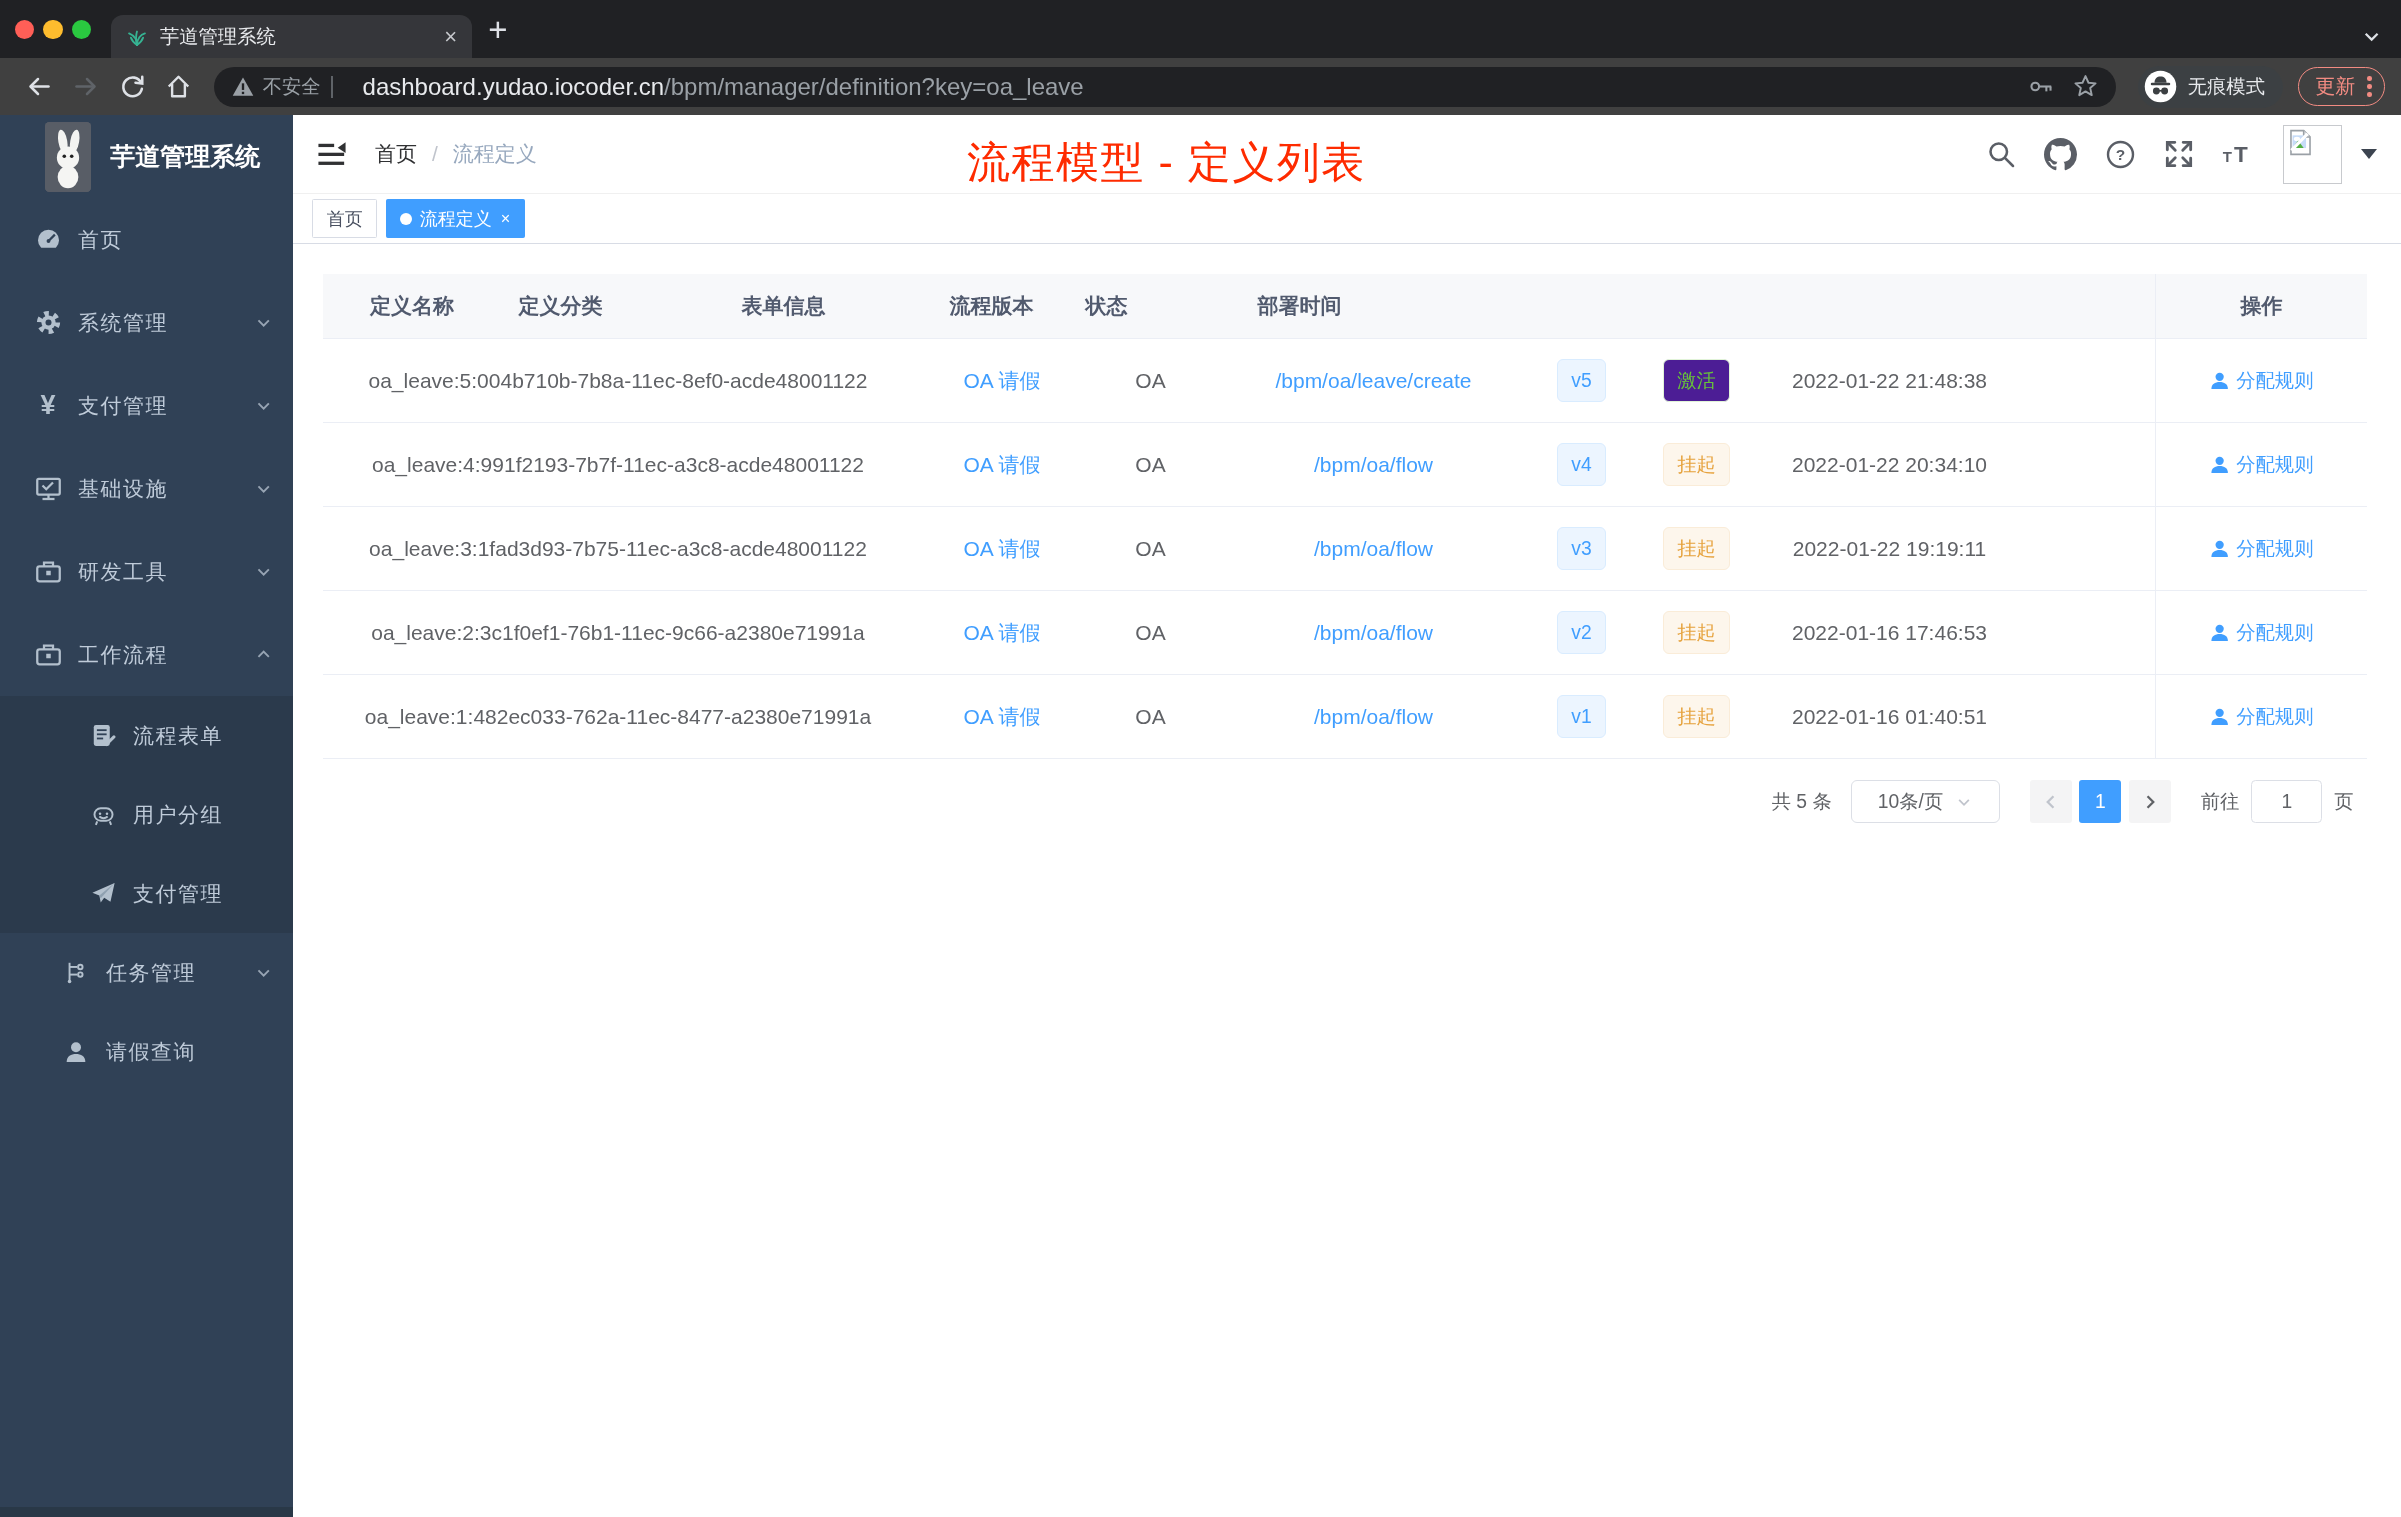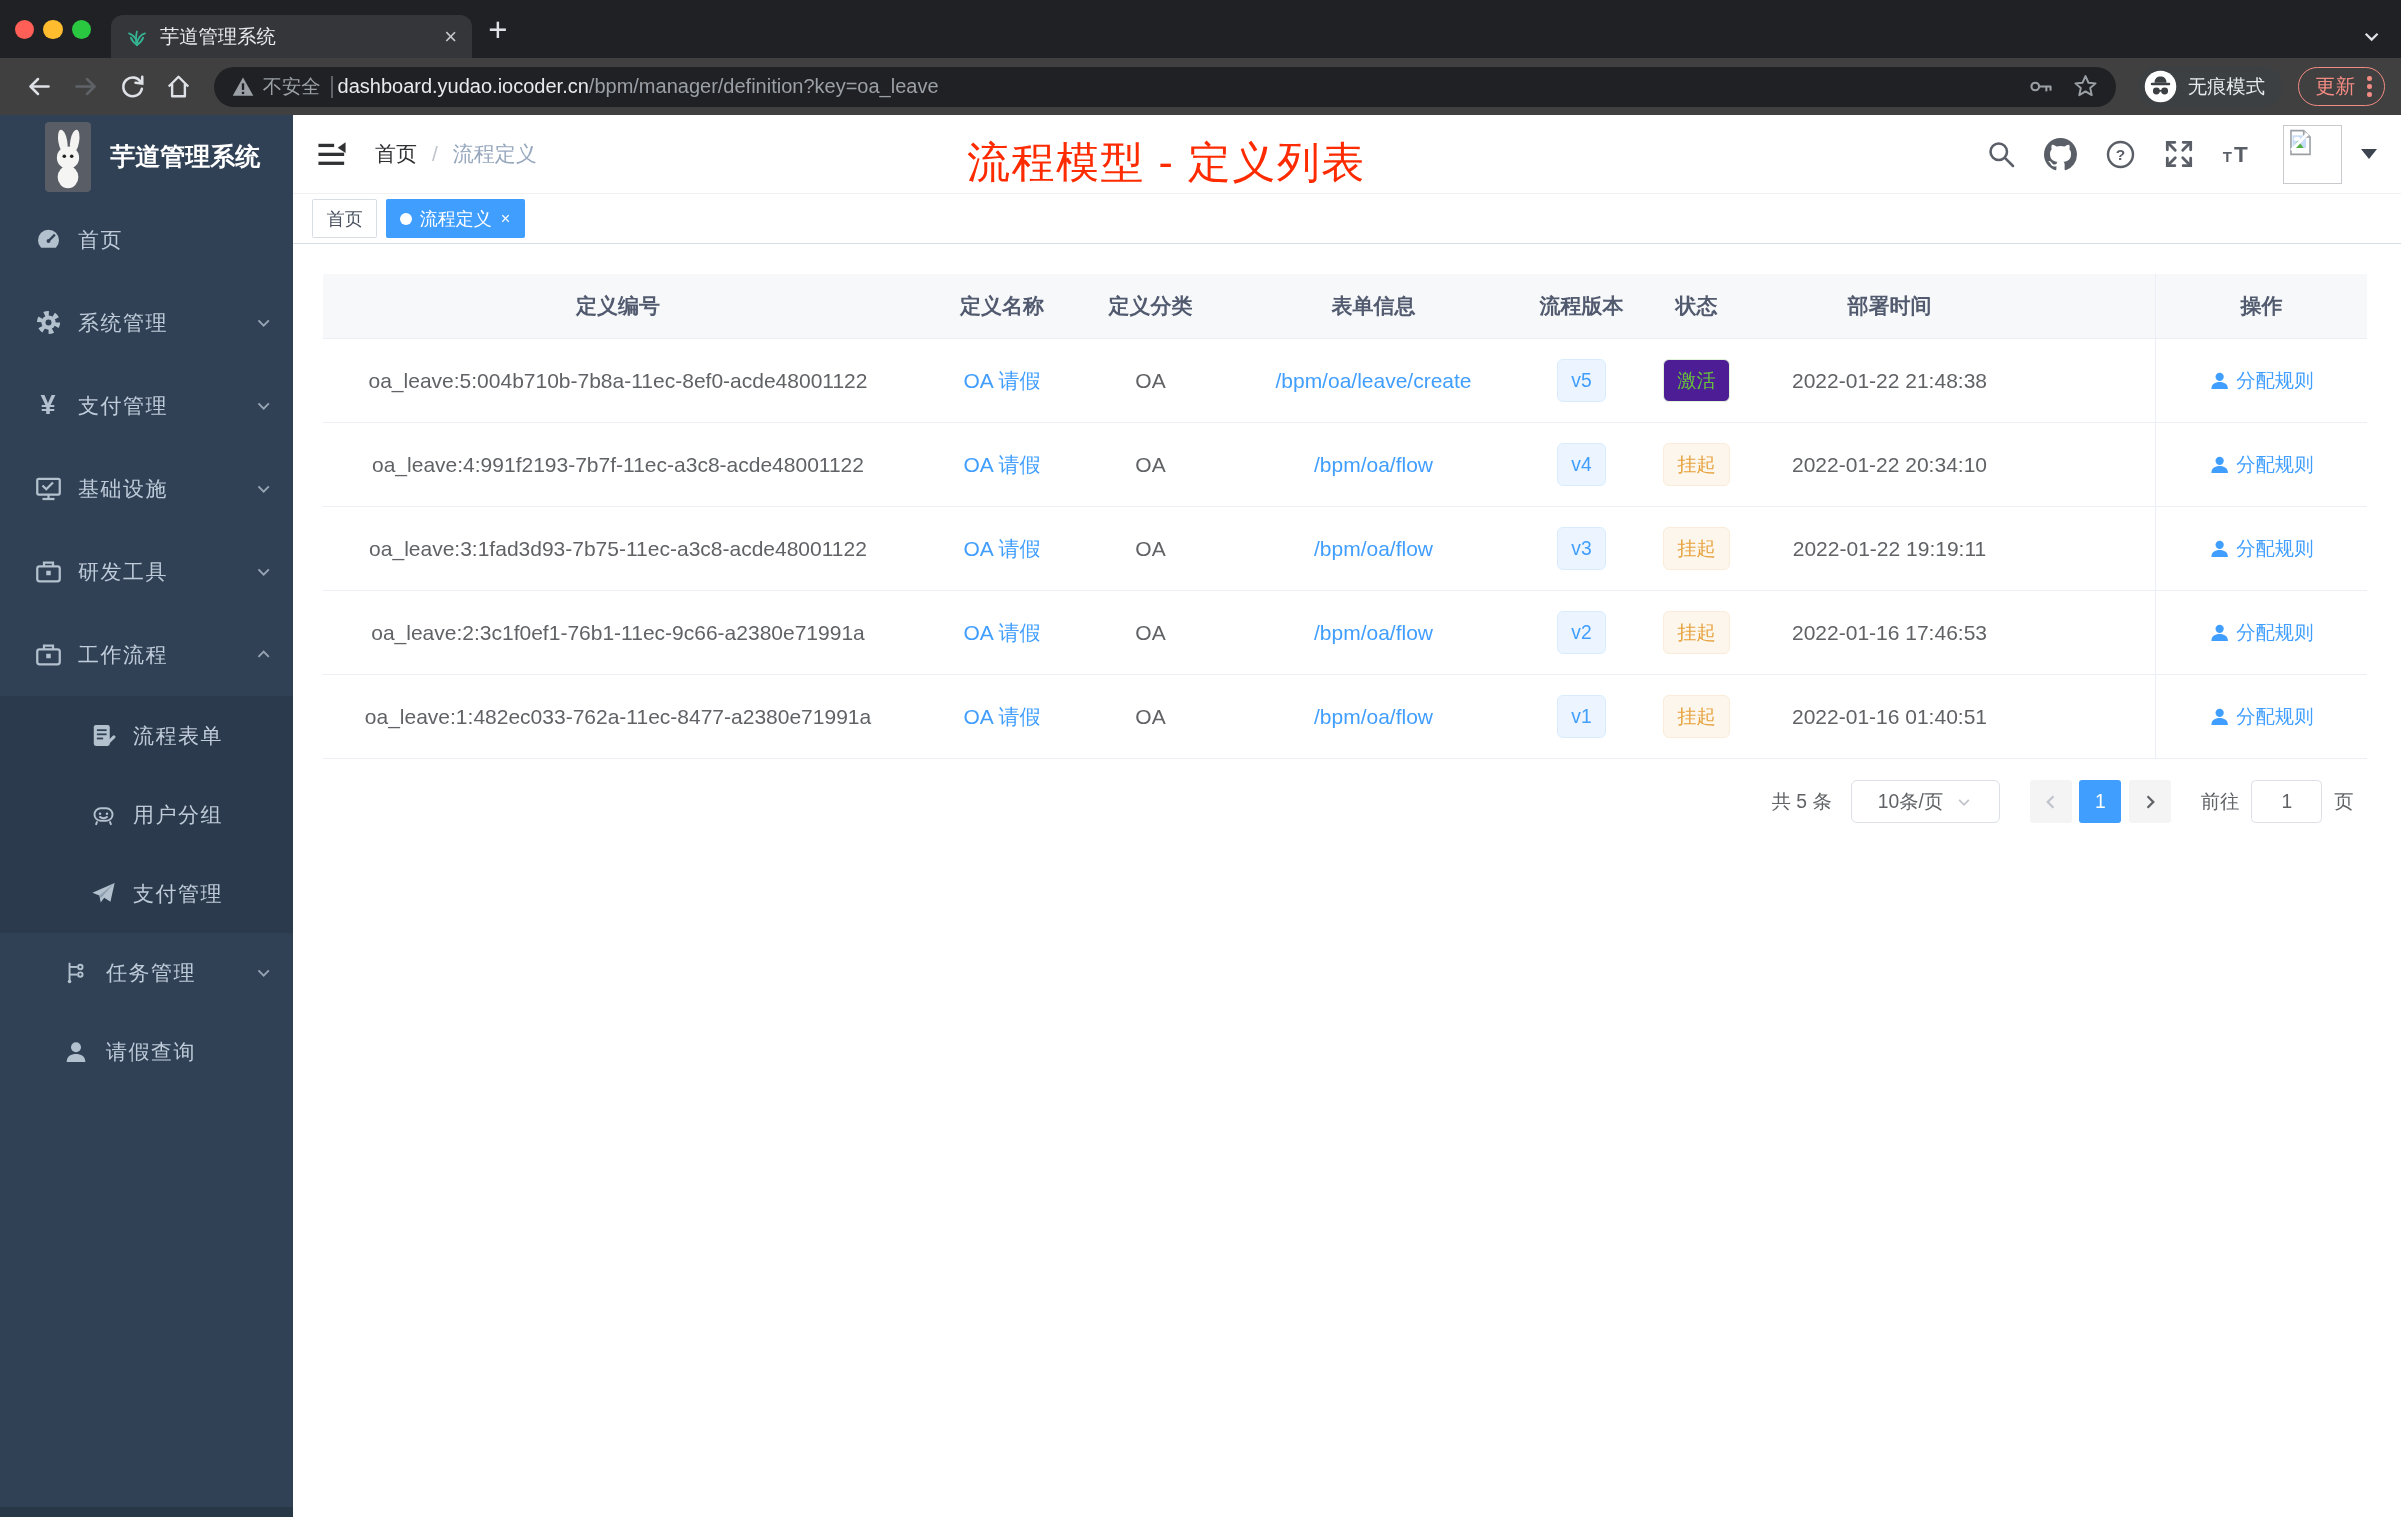--- a/index.html
+++ b/index.html
@@ -19,21 +19,21 @@
   .newtab { align-self:center; margin-left:16.3px; color:#dee1e6; font-size:33px; font-weight:300; line-height:1; }
   .strip-chev { position:absolute; right:19.3px; top:27px; color:#dee1e6; }
 
   .toolbar { height:57px; background:#404040; display:flex; align-items:center; padding:0 16.3px; }
   .nav-ic { margin:0 9.7px; color:#dee1e6; }
   .nav-ic.disabled { color:#5f6368; }
   .omnibox { flex:1; height:40px; margin:0 12px; background:#202124; border-radius:20px;
     display:flex; align-items:center; padding:0 18px; }
   .ns-label { margin:0 10.4px 0 9px; font-size:19.3px; color:#9aa0a6; }
   .ob-divider { width:1.5px; height:22px; background:#5f6368; }
-  .url { margin-left:5px; font-size:20px; white-space:nowrap; }
+  .url { margin-left:30px; font-size:24px; white-space:nowrap; }
   .url .domain { color:#e8eaed; } .url .path { color:#9aa0a6; }
   .ob-spacer { flex:1; }
   .ob-right { display:flex; align-items:center; gap:19.3px; color:#9aa0a6; }
   .incog { height:42px; border-radius:21px; background:#3c4043; display:flex; align-items:center;
     padding:0 18px 0 6px; margin-left:10.4px; }
   .incog-label { margin-left:10.4px; font-size:19.3px; color:#e8eaed; white-space:nowrap;text-align:right; }
   .update { height:39px; border-radius:19.3px; border:1.5px solid #f28b82; color:#f28b82;
     display:flex; align-items:center; padding:0 12px 0 16.3px; margin-left:15px; }
   .update-label { font-size:20px; white-space:nowrap; }
   .kebab { display:flex; flex-direction:column; gap:3.7px; margin-left:12px; }
@@ -464,21 +464,20 @@
       <span class="tag active">
         <span class="dot"></span>
         <span>流程定义</span>
         <span class="tclose">×</span>
       </span>
     </div>
 
     <div class="content">
 
       <div class="trow thead">
-        <span class="cell c-id">定义编号</span>
         <span class="cell c-name">定义名称</span>
         <span class="cell c-cat">定义分类</span>
         <span class="cell c-form">表单信息</span>
         <span class="cell c-ver">流程版本</span>
         <span class="cell c-status">状态</span>
         <span class="cell c-time">部署时间</span>
         <span class="cell c-fill"></span>
         <span class="cell c-op">操作</span>
       </div>
 

